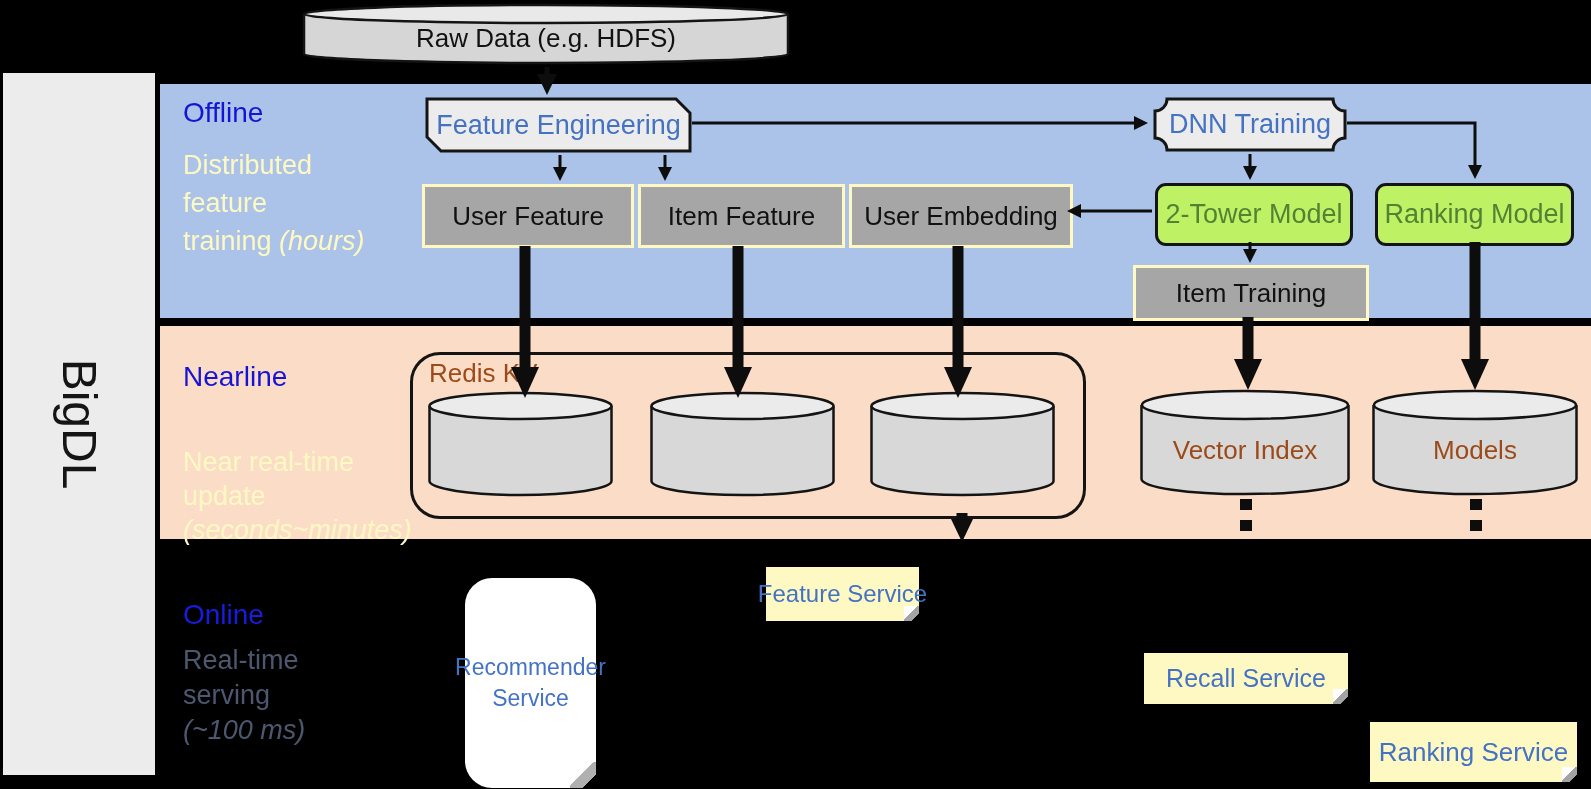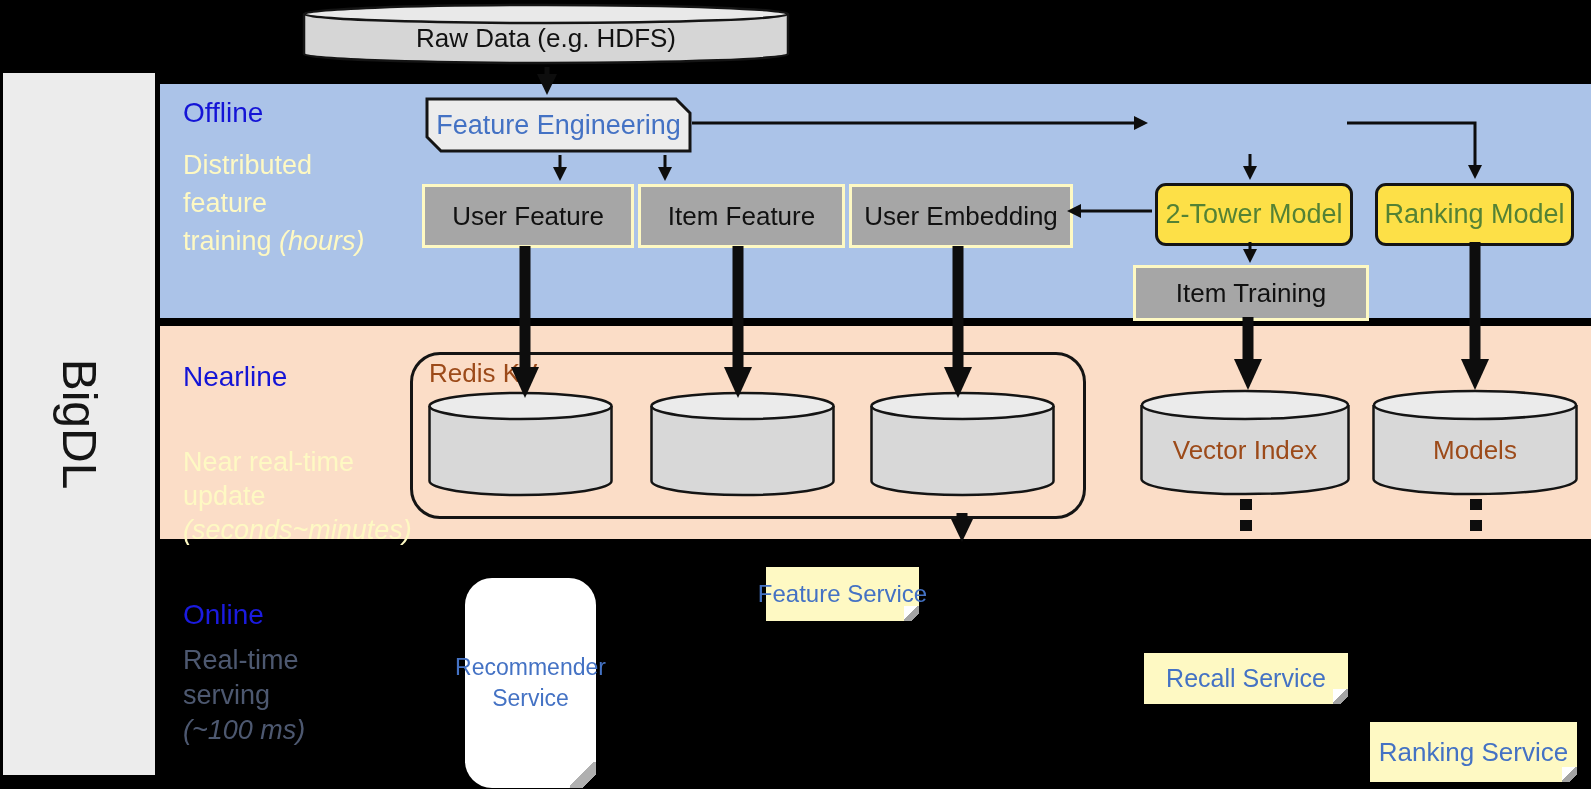--- a/index.html
+++ b/index.html
@@ -17,21 +17,21 @@
   .band-desc{position:absolute;font-size:27px;color:#fef9c3;line-height:38px;}
   .band-desc em{font-style:italic;}
   .online-title{color:#1b1be0;}
   .online-desc{color:#4d5870;line-height:35px;}
   .nearline-desc{line-height:34px;margin-top:35px;}
   .node{position:absolute;display:flex;align-items:center;justify-content:center;
         font-size:26px;white-space:nowrap;}
   .node .lbl{position:relative;z-index:2;}
   .node svg{position:absolute;left:0;top:0;z-index:1;}
   .gray-box{background:#a6a6a6;border:3px solid #fef9c3;color:#111;}
-  .round-box{background:#fde047;border:3px solid #141414;border-radius:11px;color:#548235;font-size:27px;text-align:right;}
+  .round-box{background:#bef264;border:3px solid #141414;border-radius:11px;color:#548235;font-size:27px;text-align:right;}
   .blue-text{color:#4472c4;}
   .redis-container{position:absolute;left:410px;top:352px;width:670px;height:161px;
         border:3px solid #141414;border-radius:30px;}
   .redis-label{position:absolute;left:16px;top:3px;font-size:26px;color:#9c4a19;}
   .cyl{position:absolute;}
   .cyl .lbl{position:absolute;left:0;right:0;text-align:center;font-size:26px;color:#9c4a19;z-index:2;}
   .card{position:absolute;background:#fef9c3;display:flex;align-items:center;justify-content:center;
         font-size:25px;color:#4472c4;white-space:nowrap;}
   .flap{position:absolute;right:0;bottom:0;width:15px;height:15px;
         background:linear-gradient(to top left,#000 0 26%,#a3a3a3 26% 54%,#fff 54%);}
@@ -83,20 +83,26 @@
     <span class="lbl" style="margin-top:8px;">Raw Data (e.g. HDFS)</span>
   </div>
 
   <div class="node blue-text" style="left:425px;top:97px;width:267px;height:56px;font-size:27px;">
     <svg width="267" height="56">
       <polygon points="2,2 251,2 265,16 265,54 16,54 2,40" fill="#ececec" stroke="#141414" stroke-width="3"></polygon>
     </svg>
     <span class="lbl">Feature Engineering</span>
   </div>
 
+  <div class="node blue-text" style="left:1153px;top:97px;width:194px;height:55px;font-size:27px;">
+    <svg width="194" height="55">
+      <path d="M14 2 L180 2 A12 12 0 0 0 192 14 L192 41 A12 12 0 0 0 180 53 L14 53 A12 12 0 0 0 2 41 L2 14 A12 12 0 0 0 14 2 Z" fill="#ececec" stroke="#141414" stroke-width="3"></path>
+    </svg>
+    <span class="lbl">DNN Training</span>
+  </div>
 
   <div class="node gray-box" style="left:422px;top:184px;width:206px;height:58px;">
     <span class="lbl">User Feature</span>
   </div>
   <div class="node gray-box" style="left:638px;top:184px;width:201px;height:58px;">
     <span class="lbl">Item Feature</span>
   </div>
   <div class="node gray-box" style="left:849px;top:184px;width:218px;height:58px;">
     <span class="lbl">User Embedding</span>
   </div>

